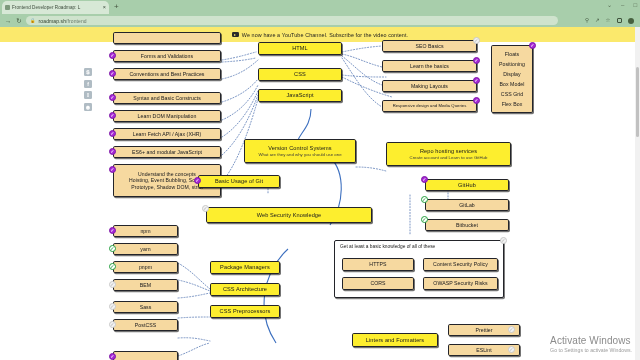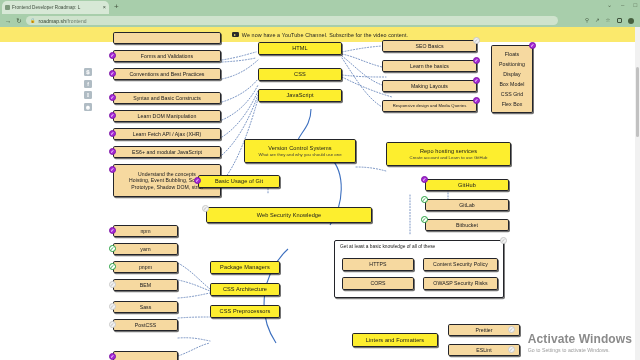--- a/index.html
+++ b/index.html
@@ -97,21 +97,21 @@
   .chk.skip { background:#ffffff; color:#1f9d3a; border-color:#1f9d3a; }
   .chk.none { background:#f2f2f2; color:#b9b9b9; border-color:#c8c8c8; }
 
   
   svg.links { position:absolute; left:0; top:0; width:640px; height:333px; pointer-events:none; }
   .dot-link { stroke:#5b7bb5; stroke-width:0.8; stroke-dasharray:1.1 1.8; fill:none; stroke-linecap:round; }
   .solid-link { stroke:#3c6fbf; stroke-width:1.1; fill:none; }
 
   
   .wm { position:absolute; right:8px; bottom:7px; text-align:left; color:#8d8d8d; }
-  .wm-title { font-size:12px; color:#8b8b8b; letter-spacing:.1px;font-weight:bold; }
+  .wm-title { font-size:10px; color:#8b8b8b; letter-spacing:.1px; }
   .wm-sub { font-size:5.2px; color:#9d9d9d; margin-top:1px; }
 
   
   .vscroll { position:absolute; right:0; top:27px; width:5px; height:333px; background:#f1f1f1; }
   .vthumb { position:absolute; right:0.6px; top:40px; width:3.6px; height:70px; background:#c1c1c1; border-radius:2px; }
 </style>
 </head>
 <body>
 
 <div id="app">

